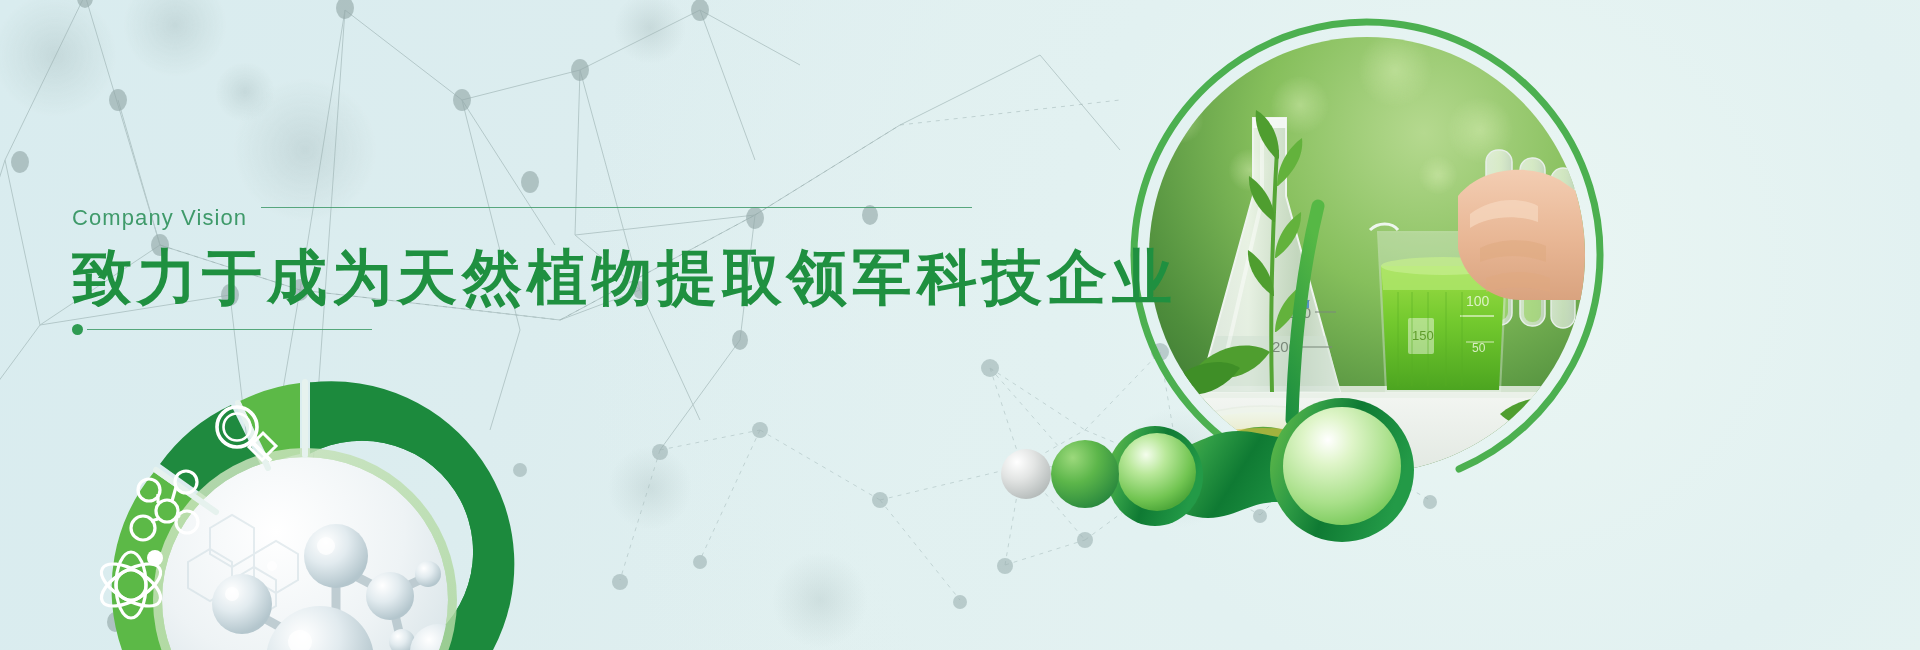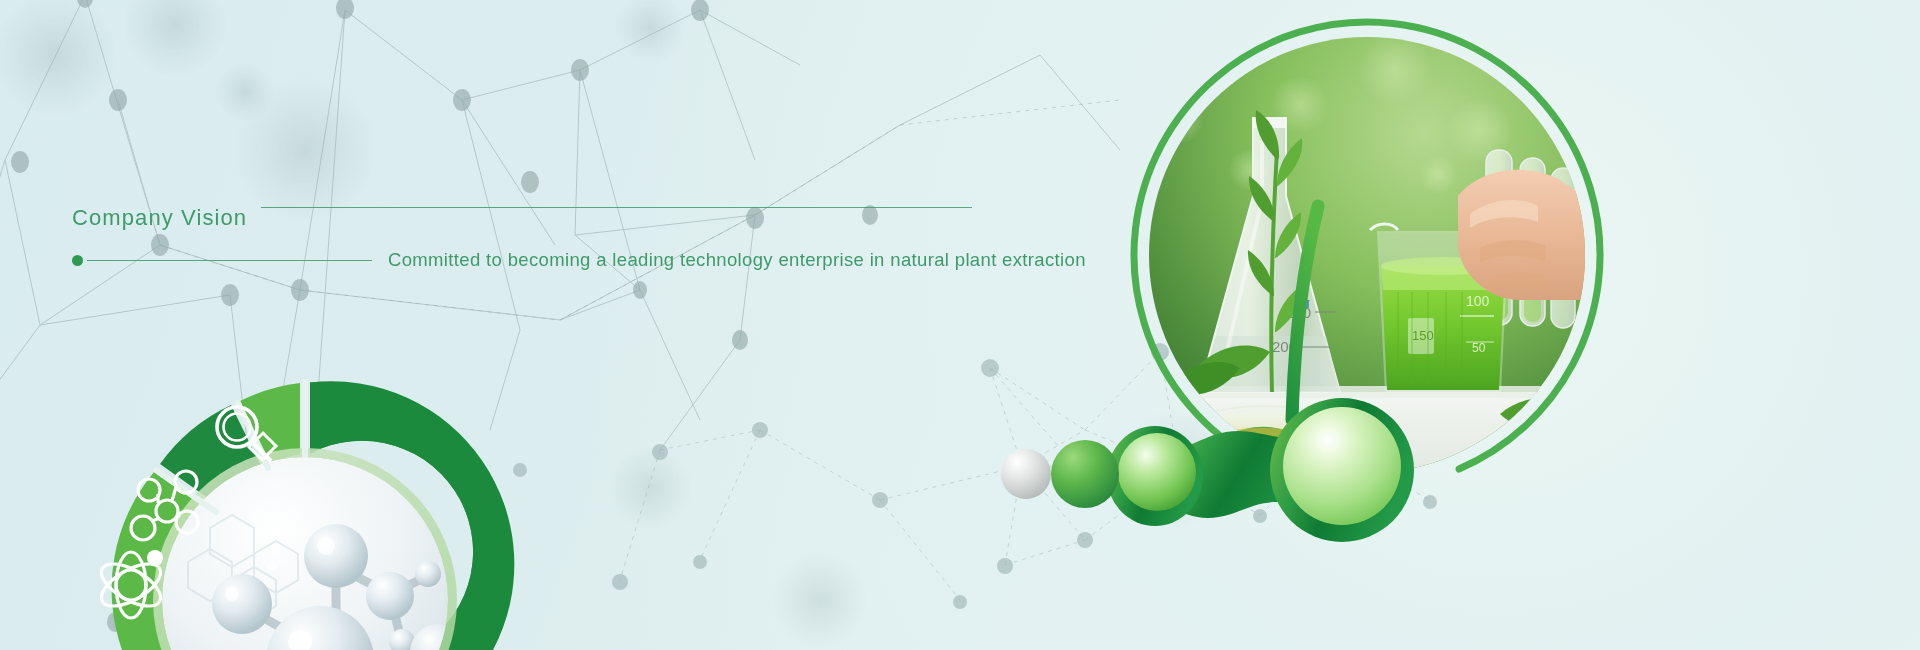--- a/index.html
+++ b/index.html
@@ -470,20 +470,20 @@
     <circle cx="1157" cy="472" r="39" fill="url(#midBall)"></circle>
     <circle cx="1085" cy="474" r="34" fill="url(#smallBall)"></circle>
     <circle cx="1026" cy="474" r="25" fill="url(#greyBall)"></circle>
   </svg>
 
   <div class="text-block">
     <div class="eyebrow-row">
       <div class="eyebrow">Company Vision</div>
       <div class="eyebrow-rule"></div>
     </div>
+    <div class="headline">致力于成为天然植物提取领军科技企业</div>
     <div class="sub-row">
       <span class="sub-dot"></span>
       <span class="sub-rule"></span>
-      <span class="subtitle">Committed to becoming a leading technology enterprise in natural plant extraction</span>
     </div>
   </div>
 
 </div>
 
 </body></html>

